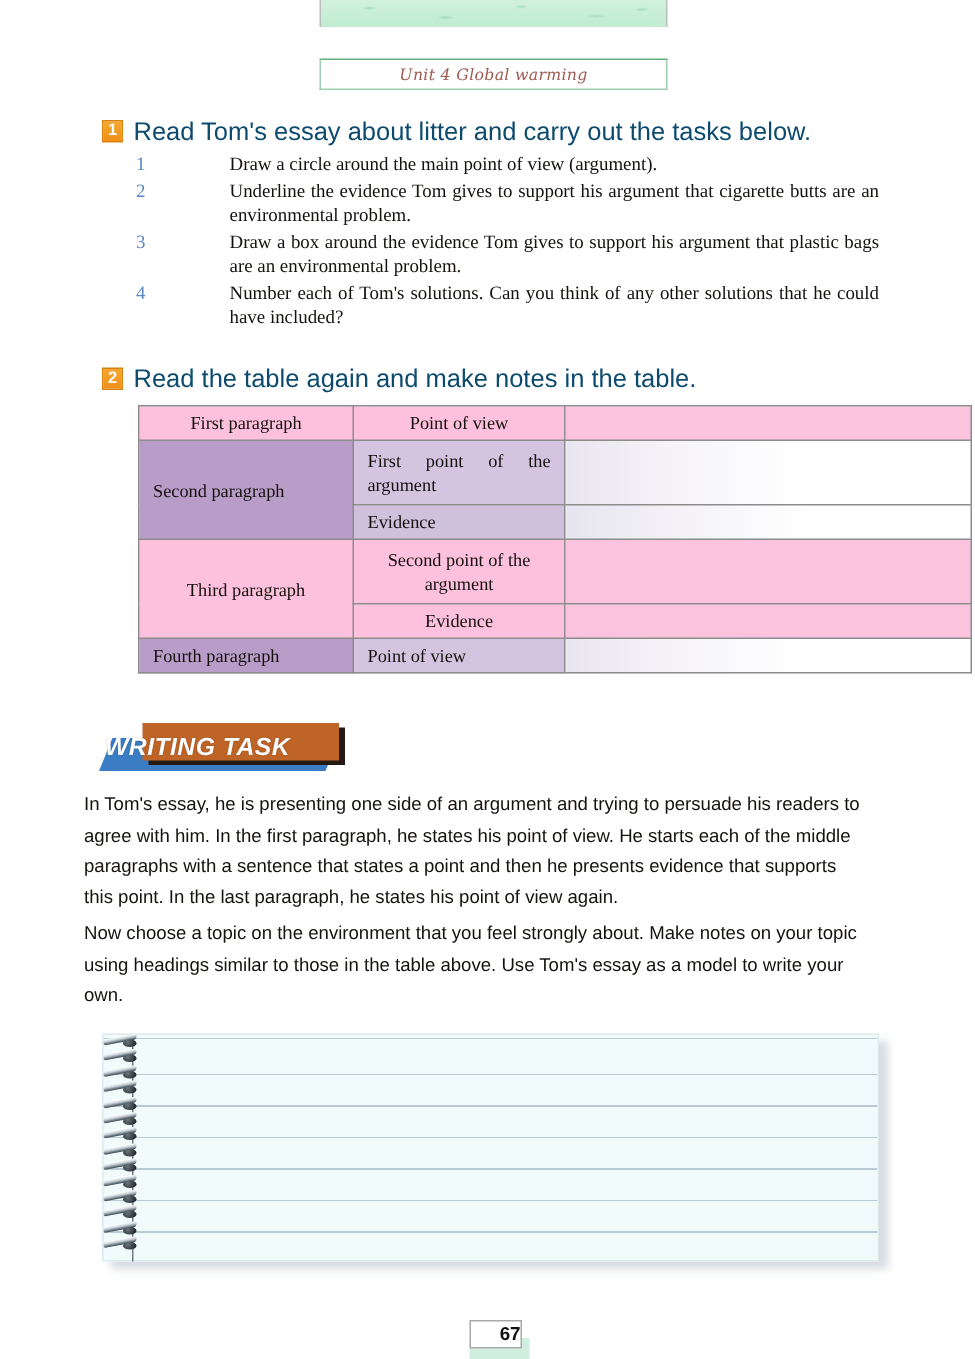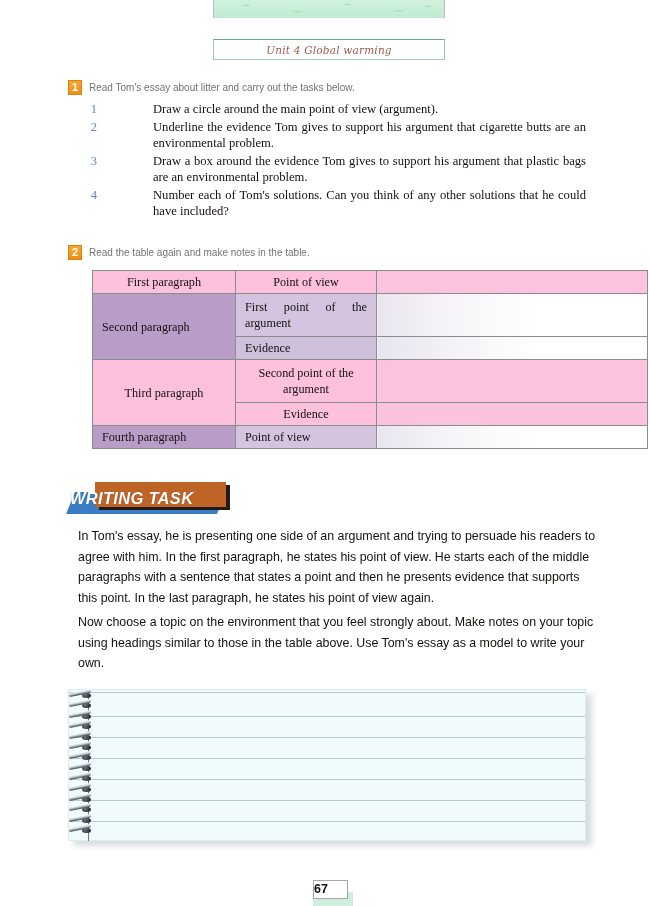--- a/index.html
+++ b/index.html
@@ -79,23 +79,23 @@
     border: 1px solid #d9820f;
     box-sizing: border-box;
     color: #ffffff;
     font-size: 11px;
     font-weight: bold;
     line-height: 13px;
     text-align: center;
     font-family: "Liberation Sans", sans-serif;
   }
   .task-title {
-    font-size: 10px;
+    font-size: 17px;
     line-height: 15px;
-    color: #737373;
+    color: #0c4a6e;
   }
 
   ol.sub-list {
     margin: 6px 0 0 0;
     padding: 0;
     list-style: none;
     font-family: "Liberation Serif", serif;
   }
   ol.sub-list li {
     display: flex;
@@ -195,21 +195,21 @@
     letter-spacing: .3px;
     color: #ffffff;
     line-height: 20px;
     white-space: nowrap;
     text-shadow: 0 0 1px rgba(0,0,0,.35);
   }
 
   
   .body-para {
     position: absolute;
-    left: 78px;
+    left: 56px;
     width: 522px;
     font-size: 12.4px;
     line-height: 20.5px;
     color: #15120f;
   }
 
   
   #notepad {
     position: absolute;
     left: 68px;
@@ -298,21 +298,21 @@
   }
   #page-number-box {
     position: absolute;
     left: 313px;
     top: 880px;
     width: 35px;
     height: 19px;
     box-sizing: border-box;
     border: 1px solid #a8a8a8;
     background: #ffffff;
-    text-align: left;
+    text-align: right;
     line-height: 17px;
     font-family: "Liberation Sans", sans-serif;
     font-weight: bold;
     font-size: 12.5px;
     color: #111;
   }
 </style>
 </head>
 <body>
 

